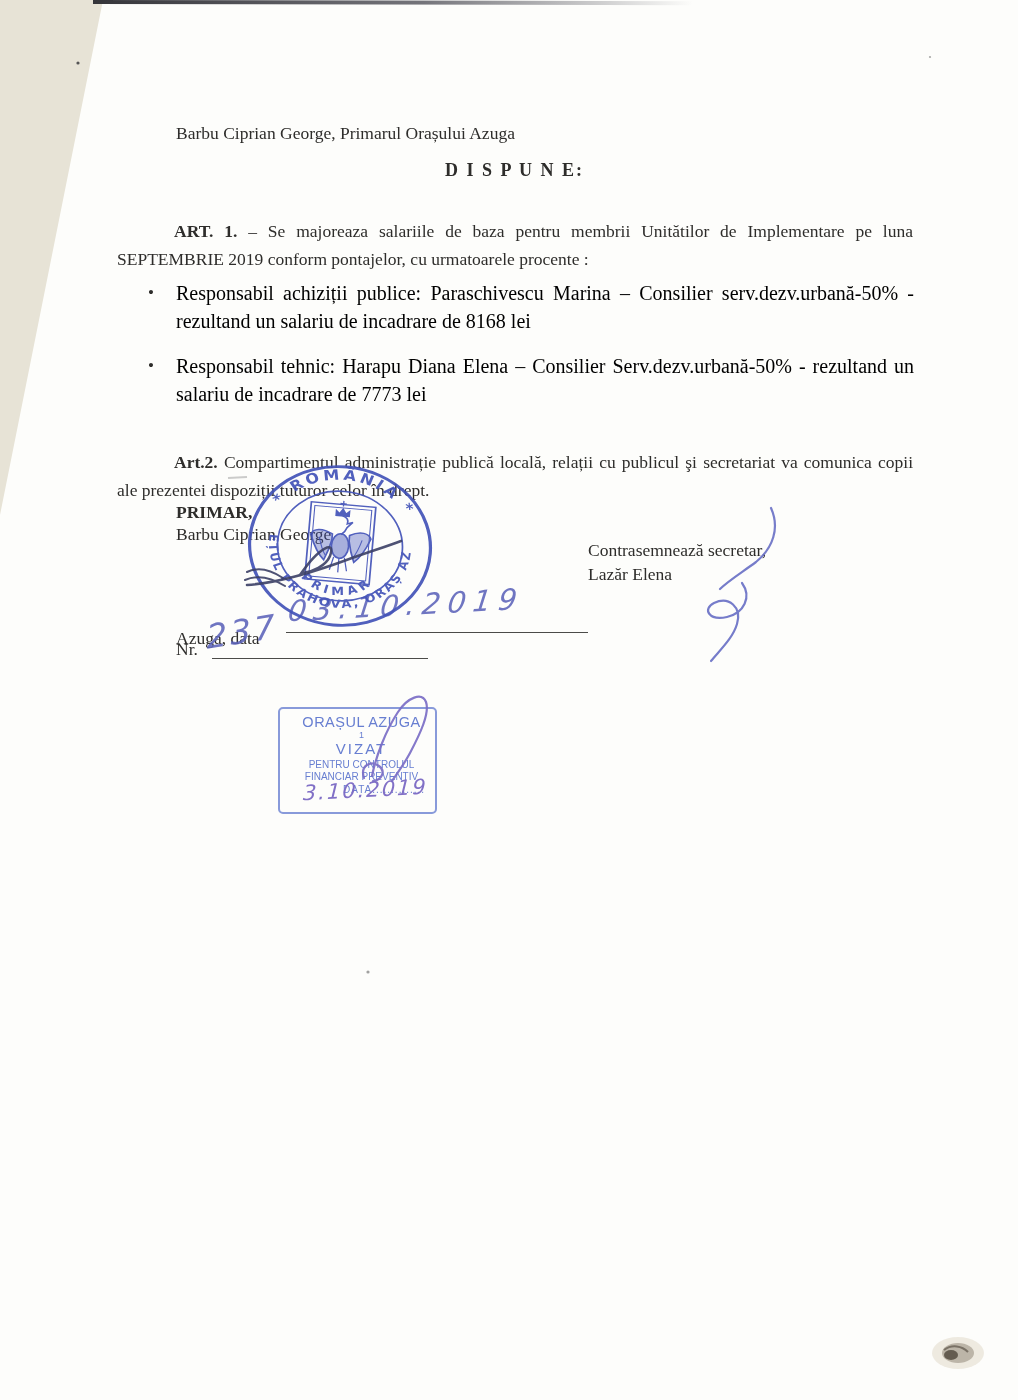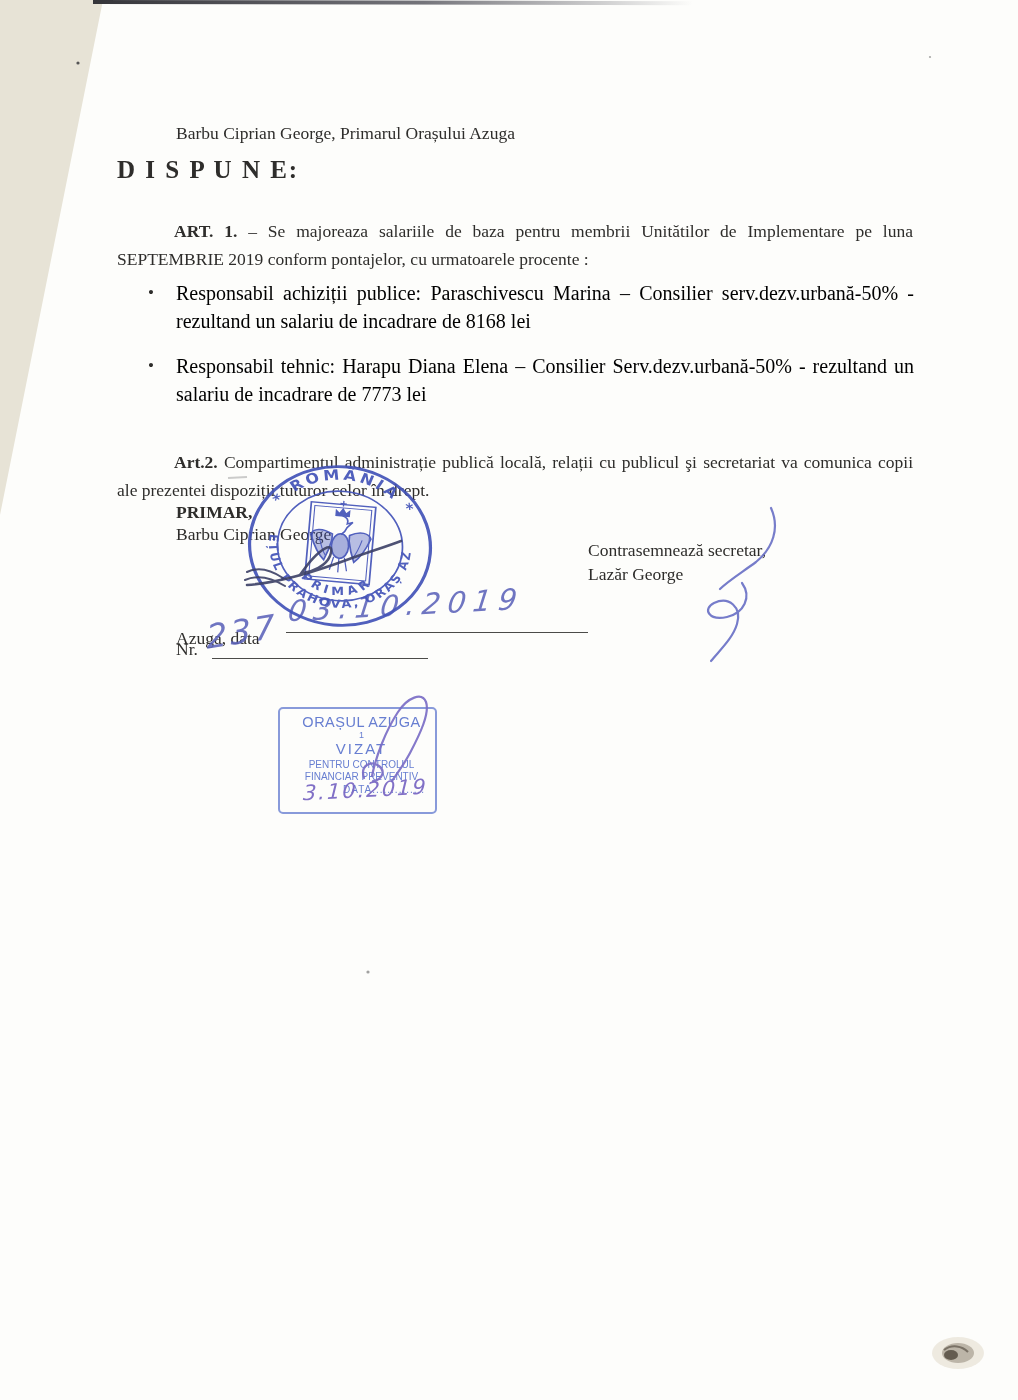--- a/index.html
+++ b/index.html
@@ -13,21 +13,21 @@
     clip-path:polygon(103px 0px, 1018px 0px, 1018px 1400px, 0px 1400px, 0px 515px);
   }
   .scan-top-line{
     position:absolute;left:93px;top:0;width:600px;height:4px;
     background:linear-gradient(to right,#35353a,#74747a 55%,rgba(130,130,136,0));
     transform:rotate(0.12deg);transform-origin:left top;
   }
   .txt{position:absolute;color:#2e2d2b;font-size:17.5px;line-height:28px;}
   .b{font-weight:bold;}
   #intro{left:176px;top:106px;margin-top:13px;}
-  #dispune{left:117px;top:156px;width:795px;text-align:left;font-weight:bold;font-size:25px;letter-spacing:2px;}
+  #dispune{left:117px;top:156px;width:795px;text-align:center;font-weight:bold;font-size:18px;letter-spacing:2px;}
   #art1{left:117px;top:199px;width:796px;text-align:justify;text-indent:57px;}
   #bullets{left:148px;top:279px;width:766px;}
   .bullet-item{display:flex;margin-bottom:17px;}
   .bullet-marker{width:28px;flex:none;font-size:17px;line-height:28px;color:#2e2d2b;}
   .bullet-text{flex:1;text-align:justify;color:#000000;font-size:20px;line-height:28px;}
   #art2{left:117px;top:430px;width:796px;text-align:justify;text-indent:57px;}
   #primar-title{left:176px;top:498px;font-weight:bold;}
   #primar-name{left:176px;top:520px;}
   #contra{left:588px;top:538px;width:300px;line-height:24px;}
   #azuga-data{left:176px;top:624px;}
@@ -80,21 +80,21 @@
   </div>
 </div>
 
 <p class="txt" id="art2"><span class="b">Art.2.</span><span> Compartimentul administrație publică locală, relații cu publicul şi secretariat va comunica copii ale prezentei dispoziții tuturor celor în drept.</span></p>
 
 <div class="txt" id="primar-title">PRIMAR,</div>
 <div class="txt" id="primar-name">Barbu Ciprian George</div>
 
 <div class="txt" id="contra">
   <div>Contrasemnează secretar,</div>
-  <div>Lazăr George</div>
+  <div>Lazăr Elena</div>
 </div>
 
 <div class="txt" id="azuga-data">Azuga, data</div>
 <div class="uline" id="uline-data"></div>
 <div class="txt" id="nr-label">Nr.</div>
 <div class="uline" id="uline-nr"></div>
 
 <span class="hw" id="hw-date">03.10.2019</span>
 <span class="hw" id="hw-nr">237</span>
 

